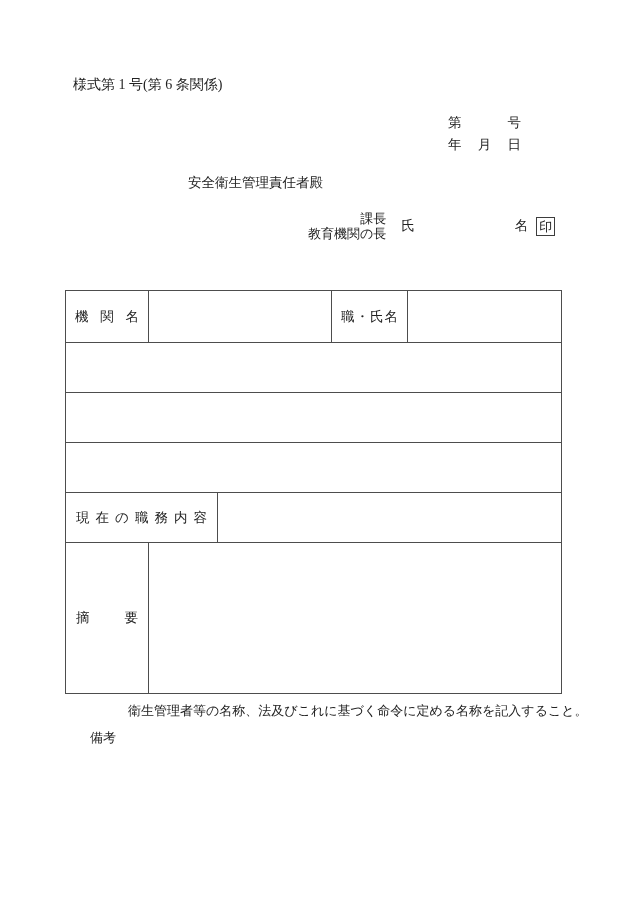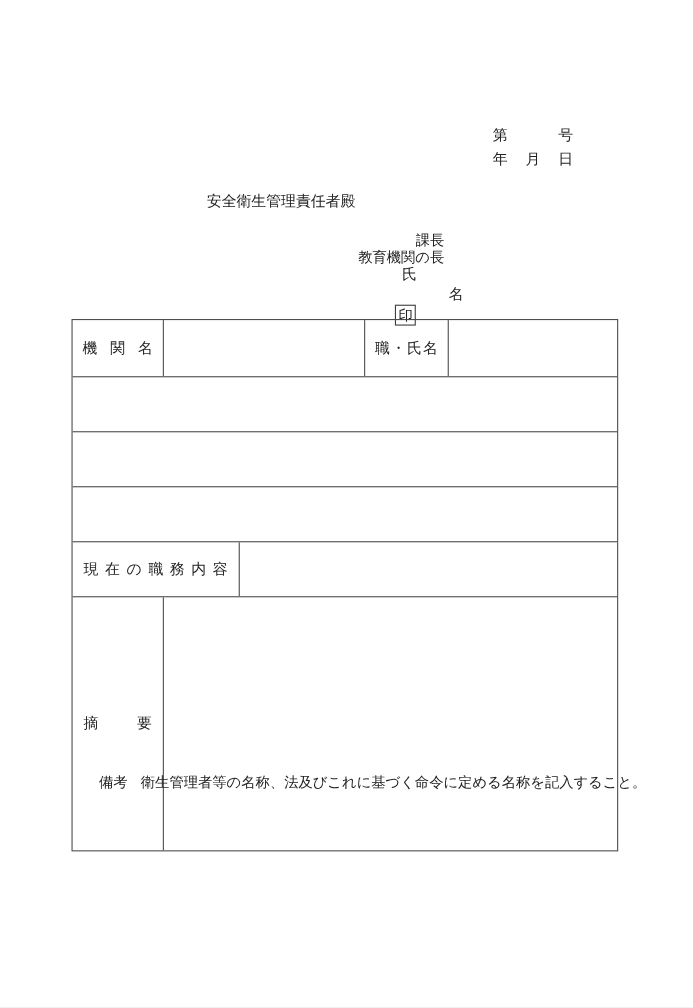--- a/index.html
+++ b/index.html
@@ -30,41 +30,40 @@
   .recipient-line {
     left:100px; top:175px; width:223px;
     display:flex; justify-content:flex-end;
     font-size:13.5px; line-height:16px;
   }
 
   .signer-block {
     left:308px; top:211px;
     display:flex; align-items:center;
     font-size:13.5px;
-    flex-direction:column;
   }
   .signer-titles { font-size:13px; line-height:15px; text-align:right; }
   .signer-shi { margin-left:15px; }
   .signer-mei { margin-left:100px; }
   .seal-box {
     margin-left:8px;
     border:1px solid #3d3d3d;
     padding:1px 2px;
     font-size:13px; line-height:15px;
   }
 
   .doc-title {
     left:0; top:263px; width:630px;
     text-align:center;
     font-size:14px; line-height:17px;
   }
 
   .form-table {
     left:65px; top:290px;
-    width:497px; height:484px;
+    width:497px; height:404px;
     box-sizing:border-box;
     border:1px solid #4d4d4d;
     display:flex; flex-direction:column;
     font-size:13.5px;
   }
   .t-row { display:flex; box-sizing:border-box; border-bottom:1px solid #4d4d4d; flex:none; }
   .t-row.last { border-bottom:none; flex:1; }
   .h52 { height:52px; }
   .h50 { height:50px; }
   .t-cell {
@@ -85,27 +84,28 @@
     text-align-last:justify;
   }
   .jlabel.tight { padding:0 9px; }
 
   .note-line {
     left:90px; top:703px;
     display:flex;
     font-size:13px; line-height:16px;
     white-space:nowrap;
   }
-  .note-label { margin-right:12px; }
+  .note-label { margin-right:12px;margin-top:27px; }
 </style>
 </head>
 <body>
 
 <div class="page">
 
+  <div class="abs form-number">様式第 1 号(第 6 条関係)</div>
 
   <div class="abs doc-number-line">
     <span>第</span>
     <span>号</span>
   </div>
 
   <div class="abs date-line">
     <span>年</span>
     <span>月</span>
     <span>日</span>

